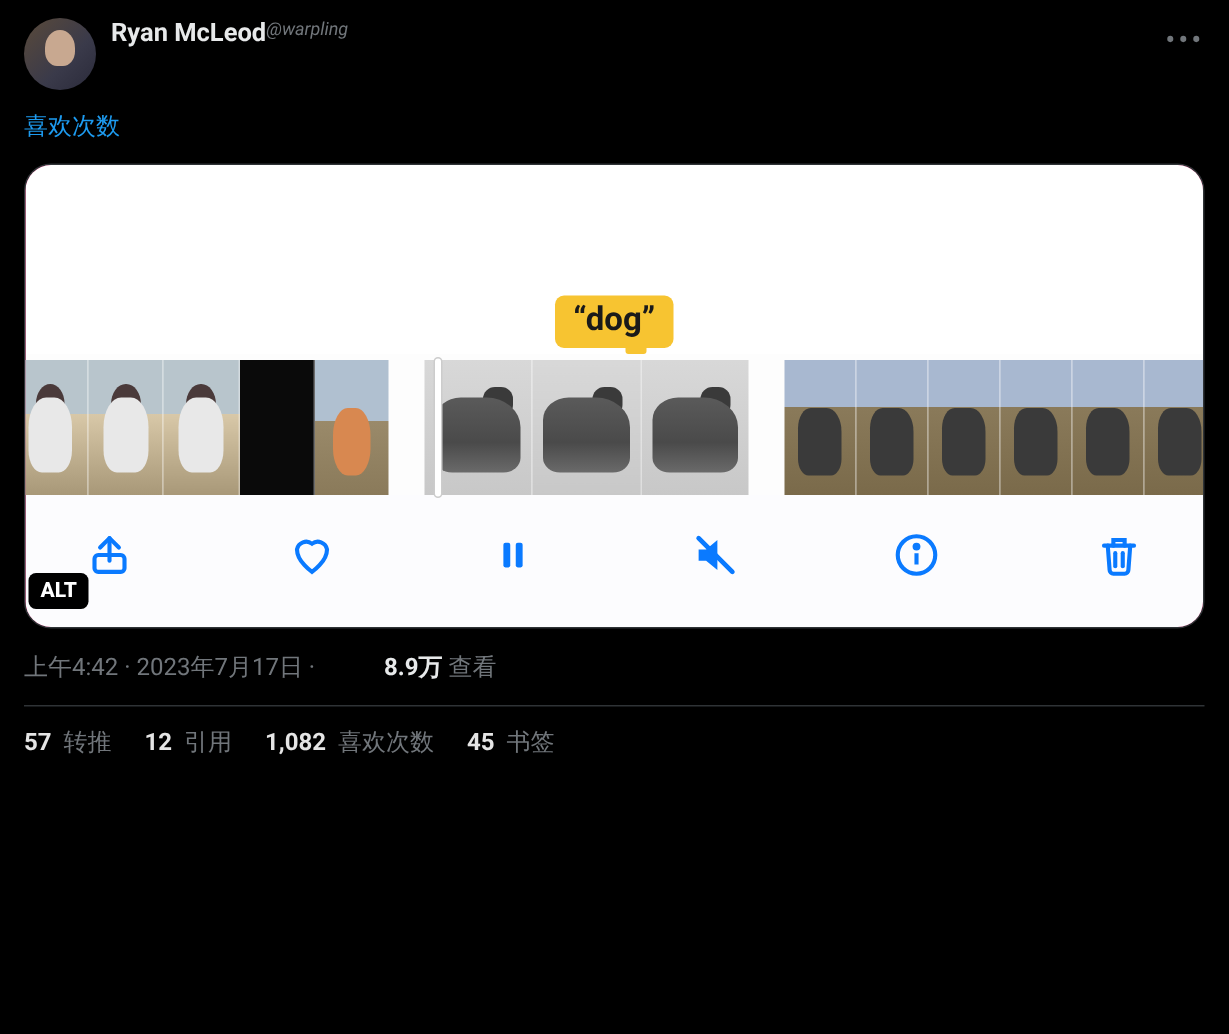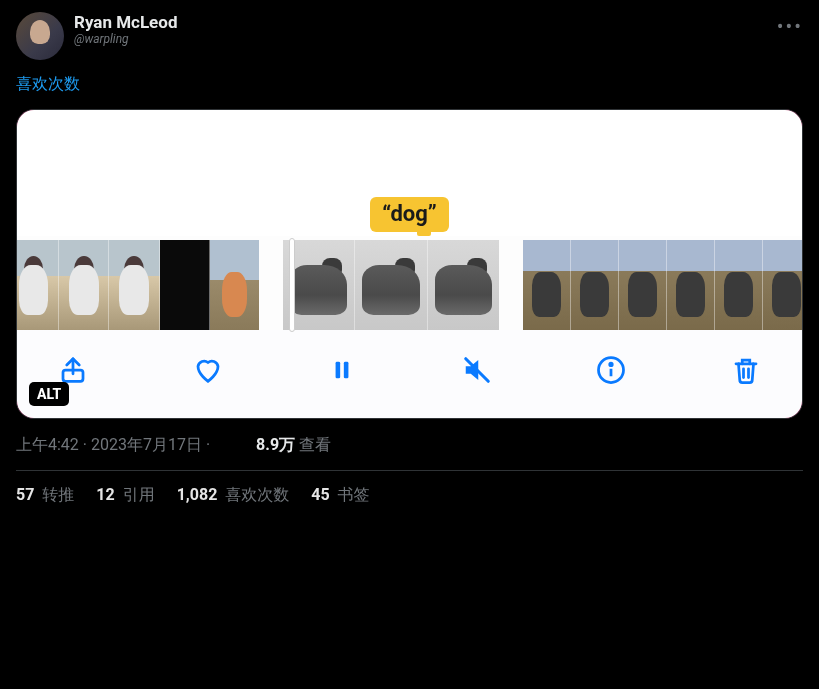--- a/index.html
+++ b/index.html
@@ -31,21 +31,21 @@
     position: relative;
   }
   .avatar::after {
     content: "";
     position: absolute;
     top: 8px; left: 14px;
     width: 20px; height: 24px;
     background: #c8a890;
     border-radius: 50% 50% 40% 40%;
   }
-  .name-col { display: flex; flex-direction: column; }
+  .name-col { display: flex; flex-direction: row; }
   .display-name { font-weight: 700; font-size: 17px; color: #e7e9ea; }
   .handle { font-size: 12px; color: #71767b; font-style: italic; }
   .more-icon {
     margin-left: auto;
     color: #71767b;
     font-size: 20px;
     letter-spacing: 2px;
     line-height: 1;
     padding-top: 4px;
     cursor: pointer;
@@ -160,21 +160,21 @@
     display: flex;
     align-items: center;
     justify-content: center;
     color: #0a7aff;
     cursor: pointer;
   }
   .tool-btn svg { width: 30px; height: 30px; }
   .tool-btn.pause svg { width: 22px; height: 28px; }
   .alt-badge {
     position: absolute;
-    left: 12px;
+    left: 2px;
     bottom: 12px;
     background: #000;
     color: #fff;
     font-weight: 800;
     font-size: 14px;
     padding: 4px 8px;
     border-radius: 5px;
   }
   .meta-row {
     margin-top: 16px;

